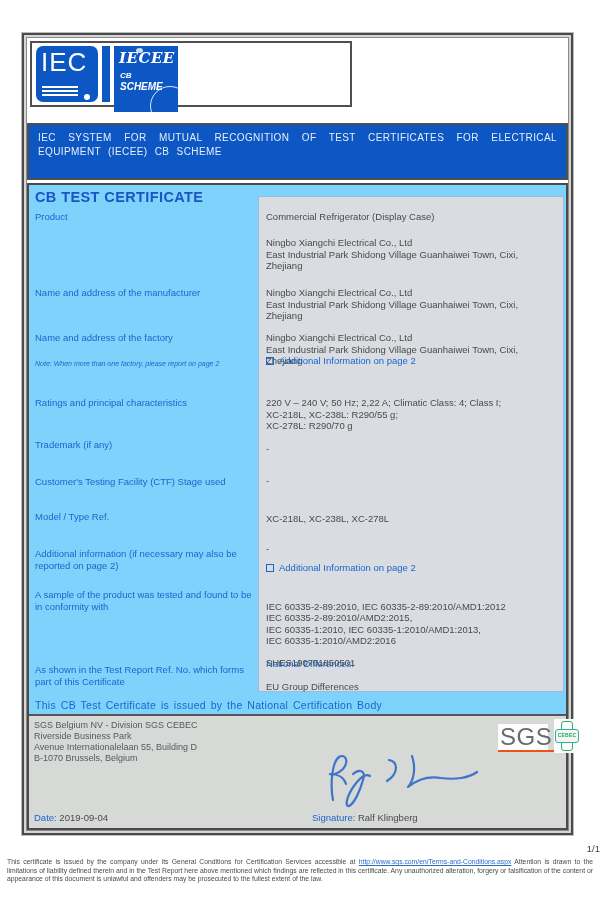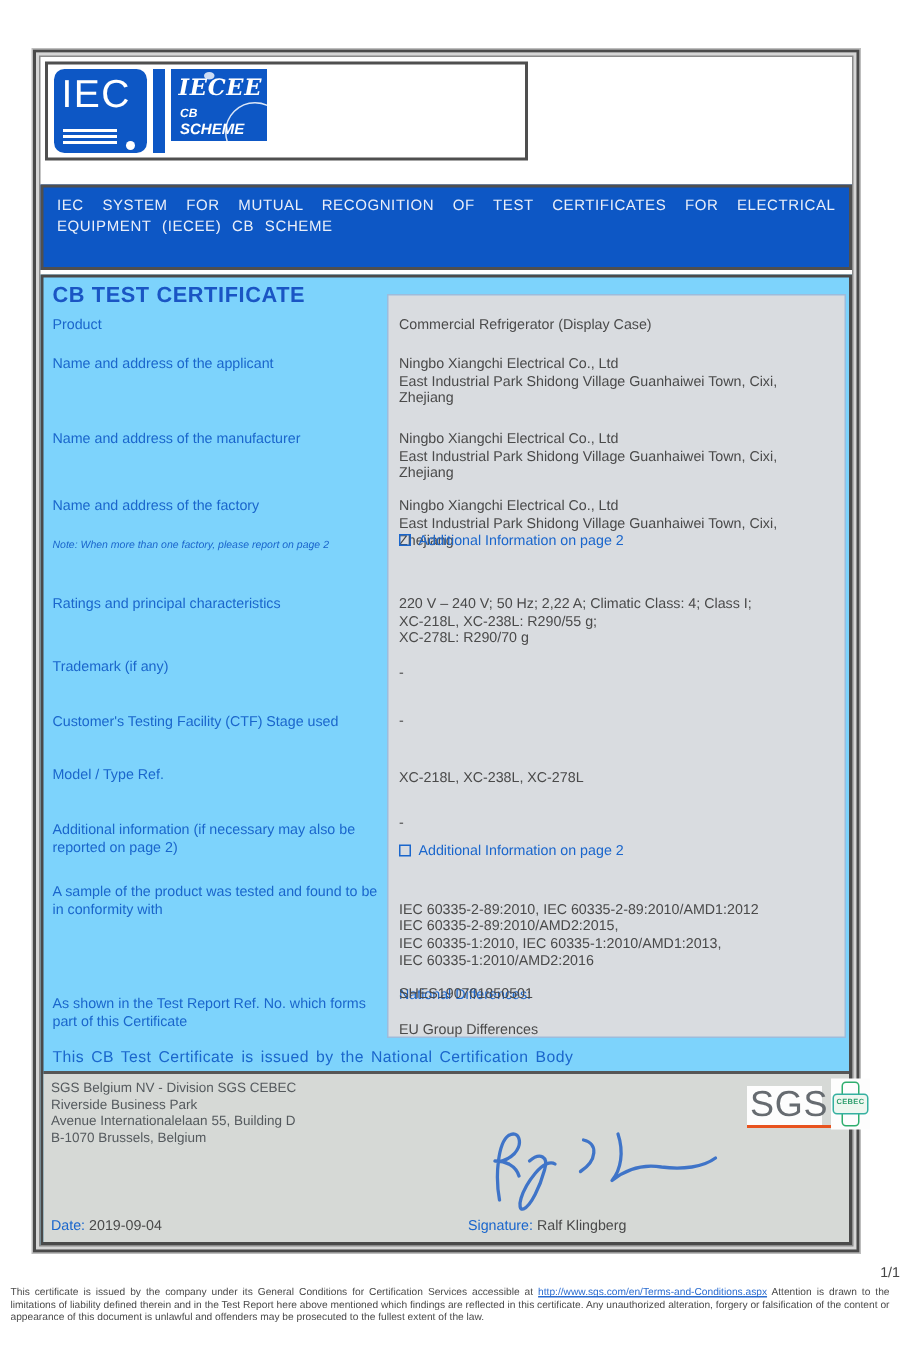--- a/index.html
+++ b/index.html
@@ -12,21 +12,21 @@
     border:2px solid #4a4a4a; box-shadow: inset 0 0 0 2px #d6d6d6, inset 0 0 0 3px #8b8b8b, 0 0 0 1px #bdbdbd;
     background:#fff; }
 
   
   .logo-box { left:6px; top:6px; width:322px; height:66px; border:2px solid #4f4f4f; background:#fff; }
   .iec-logo { left:4px; top:3px; width:62px; height:56px; background:#0d57c5; border-radius:7px; color:#fff; overflow:hidden;padding-left:44px; }
   .iec-text { left:5px; top:1px; font-size:26px; font-weight:400; letter-spacing:1px; color:#fff; }
   .iec-line { left:6px; height:2px; width:36px; background:#fff; }
   .iec-dot { left:48px; top:48px; width:6px; height:6px; border-radius:50%; background:#fff; }
   .blue-stripe { left:70px; top:3px; width:8px; height:56px; background:#0d57c5; }
-  .iecee-logo { left:82px; top:3px; width:64px; height:48px; background:#0d57c5; color:#fff; overflow:hidden; }
+  .iecee-logo { left:82px; top:3px; width:64px; height:66px; background:#0d57c5; color:#fff; overflow:hidden; }
   .iecee-title { left:5px; top:3px; font-family:"DejaVu Serif", serif; font-style:italic; font-weight:bold; font-size:15px; letter-spacing:0.5px; }
   .iecee-cb { left:6px; top:25px; font-size:8px; font-weight:bold; font-style:italic; }
   .iecee-scheme { left:6px; top:35px; font-size:10px; font-weight:bold; font-style:italic; }
   .iecee-globe { right:-12px; bottom:-14px; width:40px; height:40px; border:1.5px solid rgba(255,255,255,.85); border-radius:50%; }
   .iecee-dot { left:22px; top:2px; width:7px; height:5px; border-radius:50%; background:rgba(255,255,255,.8); }
 
   .ref-box { left:336px; top:6px; width:209px; height:66px; border:2px solid #4f4f4f; background:#fff; }
   .ref-bar { left:0; right:0; top:0; height:26px; background:#0d57c5; color:#f2f5fb;
     text-align:center; line-height:25px; font-size:10.5px; letter-spacing:0.6px; }
   .ref-num { left:0; right:0; top:33px; text-align:center; font-size:16.5px; font-weight:bold;
@@ -97,21 +97,20 @@
 
   <div class="abs banner">IEC SYSTEM FOR MUTUAL RECOGNITION OF TEST CERTIFICATES FOR ELECTRICAL EQUIPMENT (IECEE) CB SCHEME</div>
 
   <div class="abs main-box">
     <div class="abs gray-panel"></div>
     <div class="abs cert-title">CB TEST CERTIFICATE</div>
 
     <div class="abs flabel" style="top:26px">Product</div>
     <div class="abs fvalue" style="top:26px">Commercial Refrigerator (Display Case)</div>
 
-    <div class="abs flabel" style="top:52px">Name and address of the applicant</div>
     <div class="abs fvalue" style="top:52px">Ningbo Xiangchi Electrical Co., Ltd
 East Industrial Park Shidong Village Guanhaiwei Town, Cixi,
 Zhejiang</div>
 
     <div class="abs flabel" style="top:102px">Name and address of the manufacturer</div>
     <div class="abs fvalue" style="top:102px">Ningbo Xiangchi Electrical Co., Ltd
 East Industrial Park Shidong Village Guanhaiwei Town, Cixi,
 Zhejiang</div>
 
     <div class="abs flabel" style="top:147px">Name and address of the factory</div>

